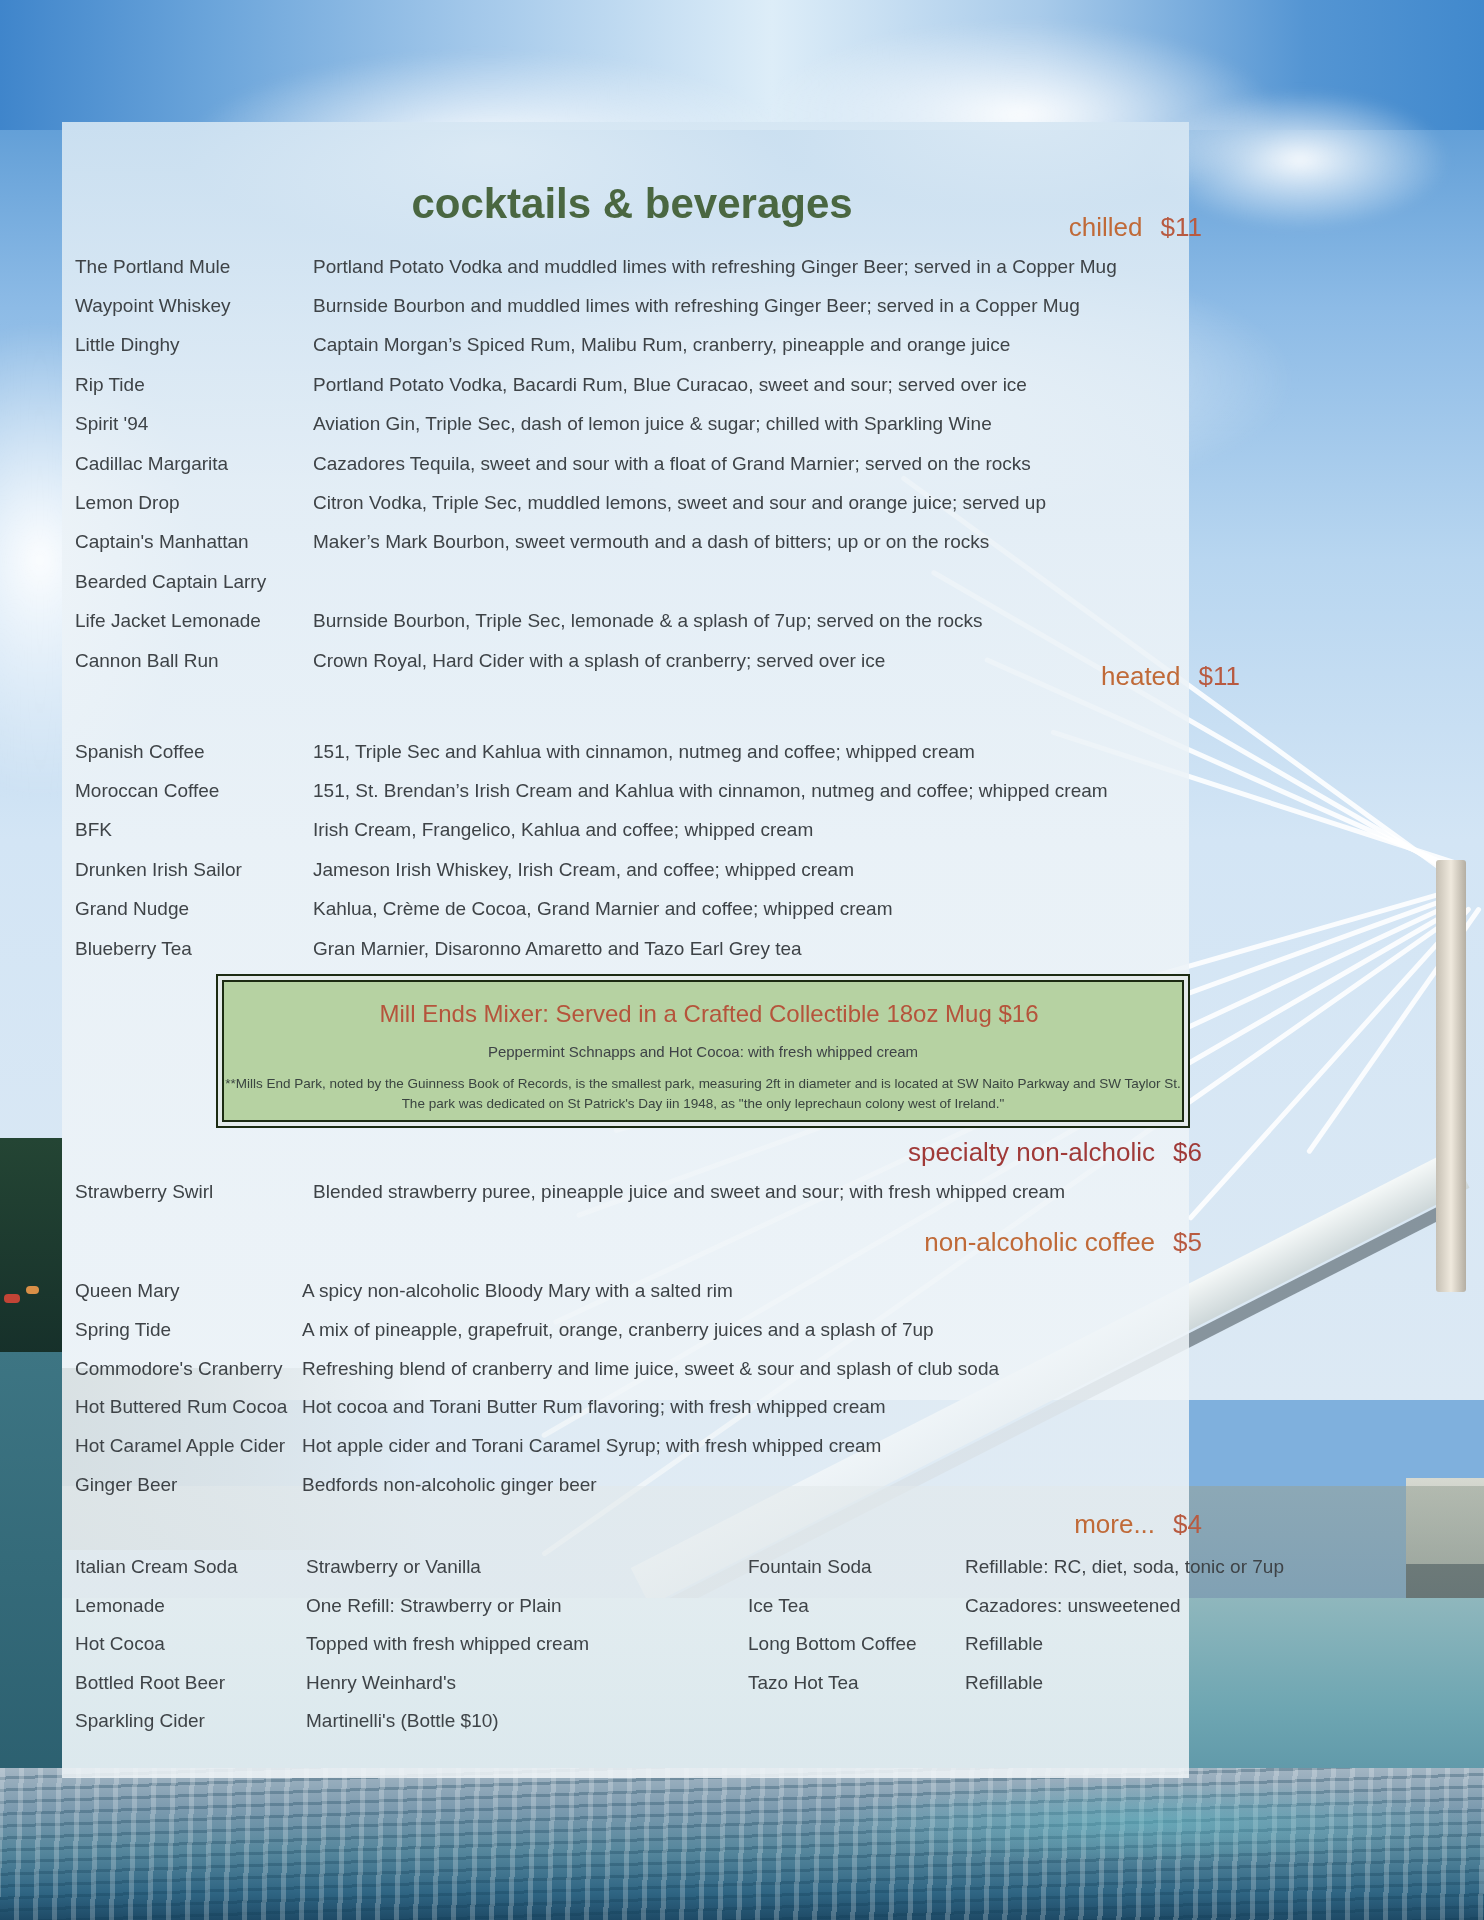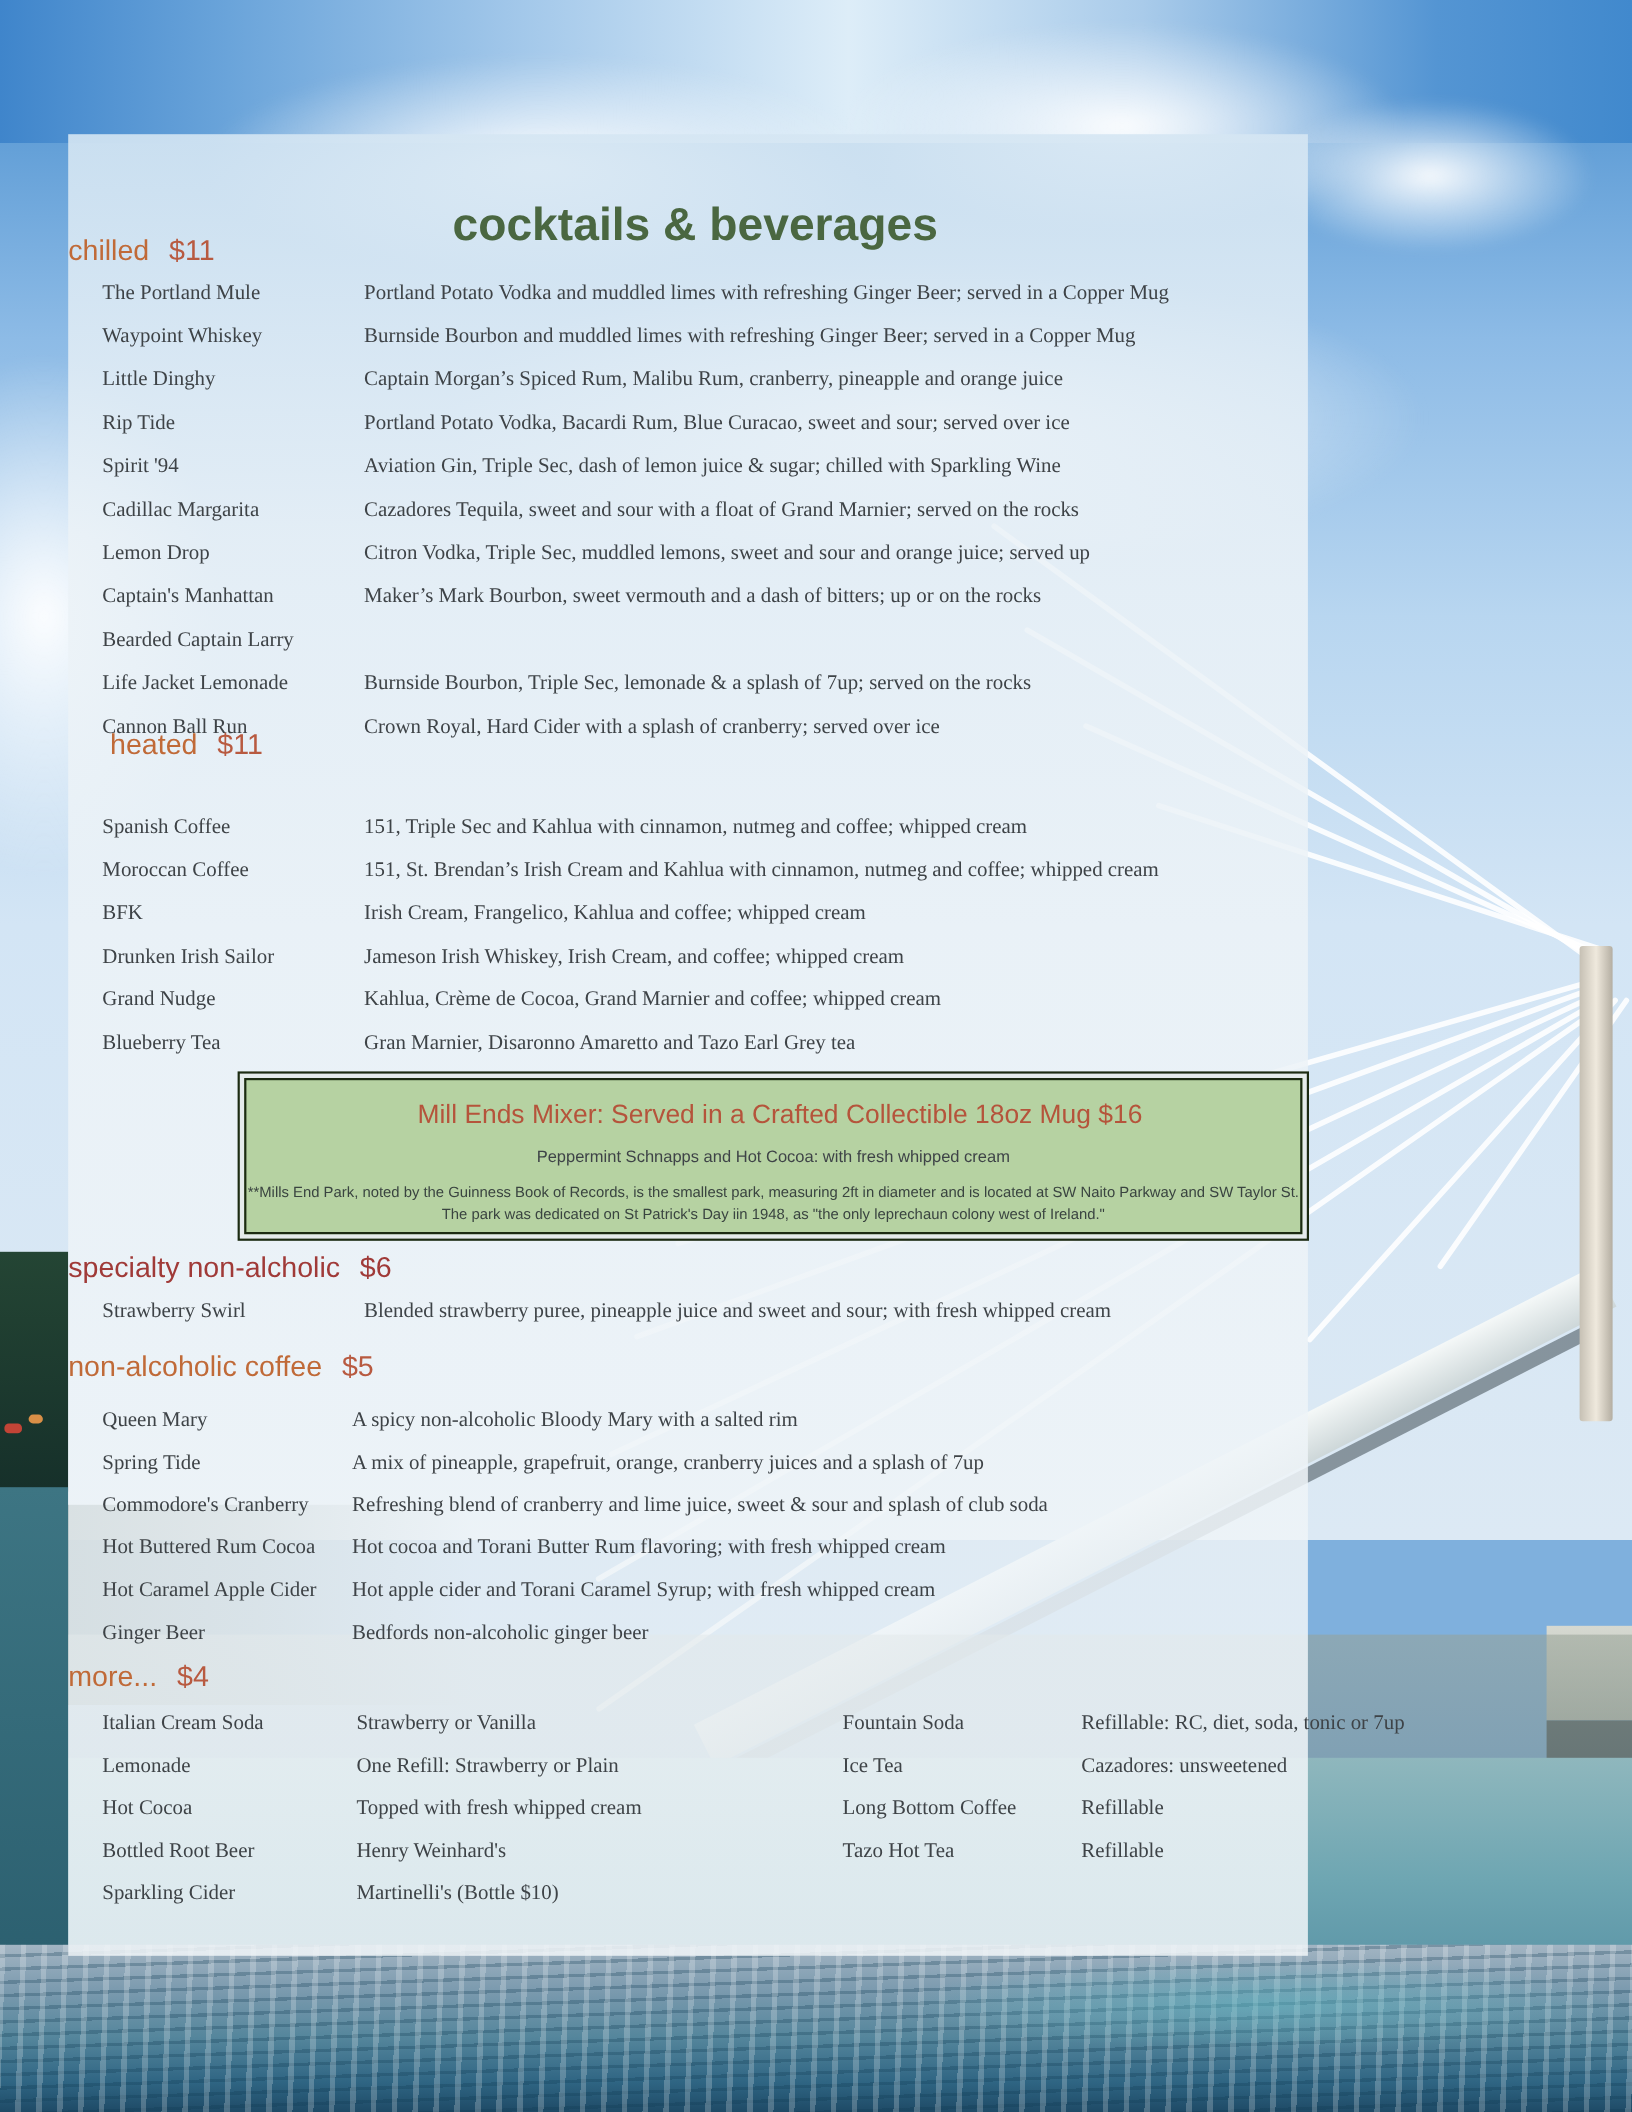--- a/index.html
+++ b/index.html
@@ -40,25 +40,25 @@
                repeating-linear-gradient(-2deg,rgba(15,58,82,.28) 0 3px,rgba(15,58,82,0) 3px 12px);}
   .water-bottom::after{content:"";position:absolute;left:55%;top:8%;width:45%;height:55%;
     background:radial-gradient(ellipse at center,rgba(95,185,196,.5),rgba(95,185,196,0) 70%);}
   .kayak1{position:absolute;left:4px;top:1294px;width:16px;height:9px;background:#c24436;border-radius:4px;}
   .kayak2{position:absolute;left:26px;top:1286px;width:13px;height:8px;background:#d98f47;border-radius:4px;}
   
   .panel{position:absolute;left:62px;top:122px;width:1127px;height:1656px;
     background:linear-gradient(180deg,rgba(213,230,243,.9) 0%,rgba(235,242,247,.87) 22%,rgba(240,245,248,.86) 100%);}
   .title{position:absolute;top:30px;left:0;width:1140px;text-align:center;
     font-size:42px;line-height:48px;color:var(--title_green,#4a6741);}
-  .shead{position:absolute;left:0;width:1140px;text-align:left;font-size:26px;line-height:34px;white-space:nowrap;}
+  .shead{position:absolute;left:0;width:1140px;text-align:right;font-size:26px;line-height:34px;white-space:nowrap;}
   .shead-word{color:var(--heading_orange,#c06a38);}
   .shead-price{color:var(--price_orange,#b85a40);margin-left:18px;}
   .shead.red .shead-word,.shead.red .shead-price{color:var(--specialty_red,#a03a38);}
-  .list{position:absolute;left:31px;width:1325px;font-family:Liberation Serif, serif;}
+  .list{position:absolute;left:13px;width:1325px;}
   .row{display:grid;grid-template-columns:238px 1fr;align-items:center;height:39.4px;white-space:nowrap;}
   .list-na .row{grid-template-columns:227px 1fr;height:38.7px;}
   .iname{color:var(--text_dark,#3e4347);font-size:19px;}
   .idesc{color:var(--text_dark,#3e4347);font-size:19px;}
   .mrow{display:grid;grid-template-columns:231px 442px 217px 1fr;align-items:center;height:38.5px;white-space:nowrap;}
   
   .millends{position:absolute;left:160px;top:858px;width:962px;height:142px;box-sizing:border-box;
     background:var(--box_green,#b6d2a2);
     border:2px solid var(--box_border,#1c2b12);
     box-shadow:0 0 0 4px rgba(240,245,248,.95),0 0 0 6px var(--box_border,#1c2b12);

